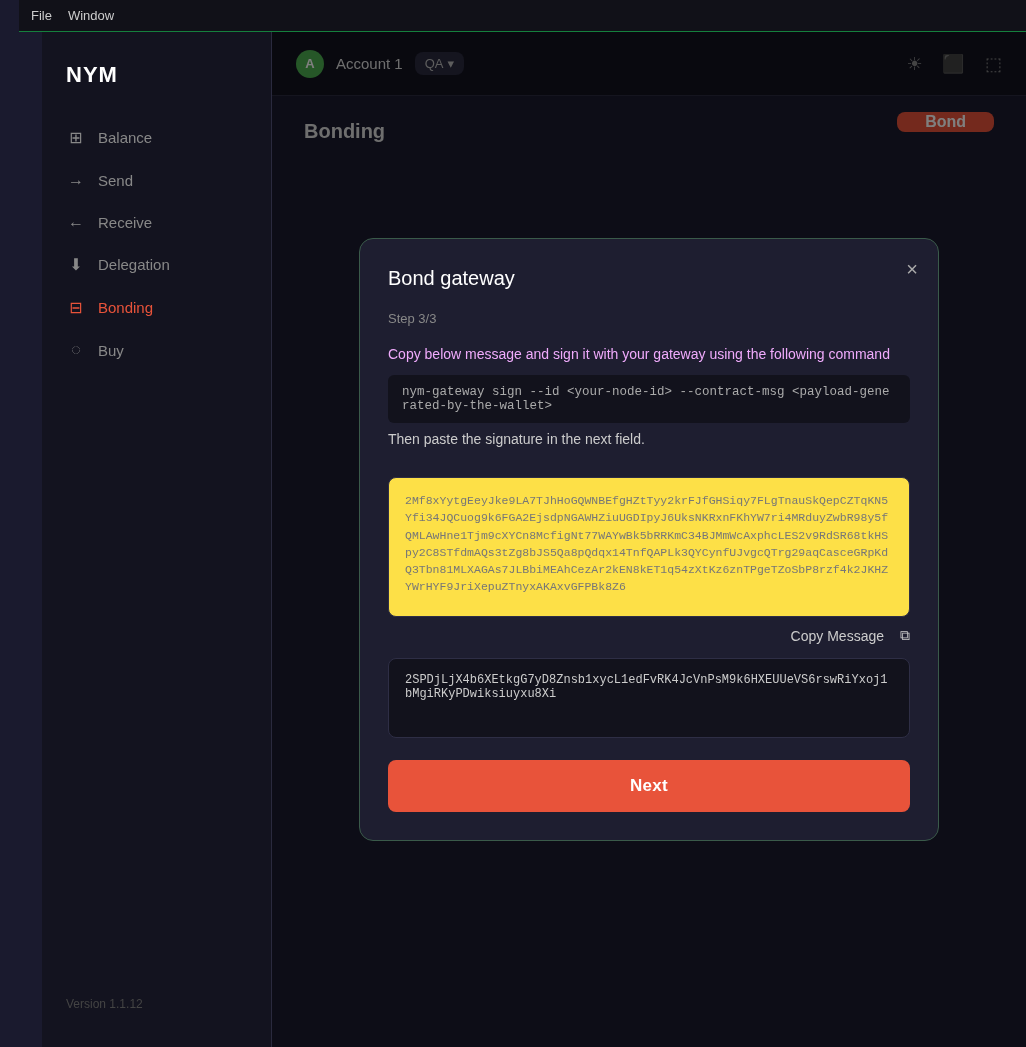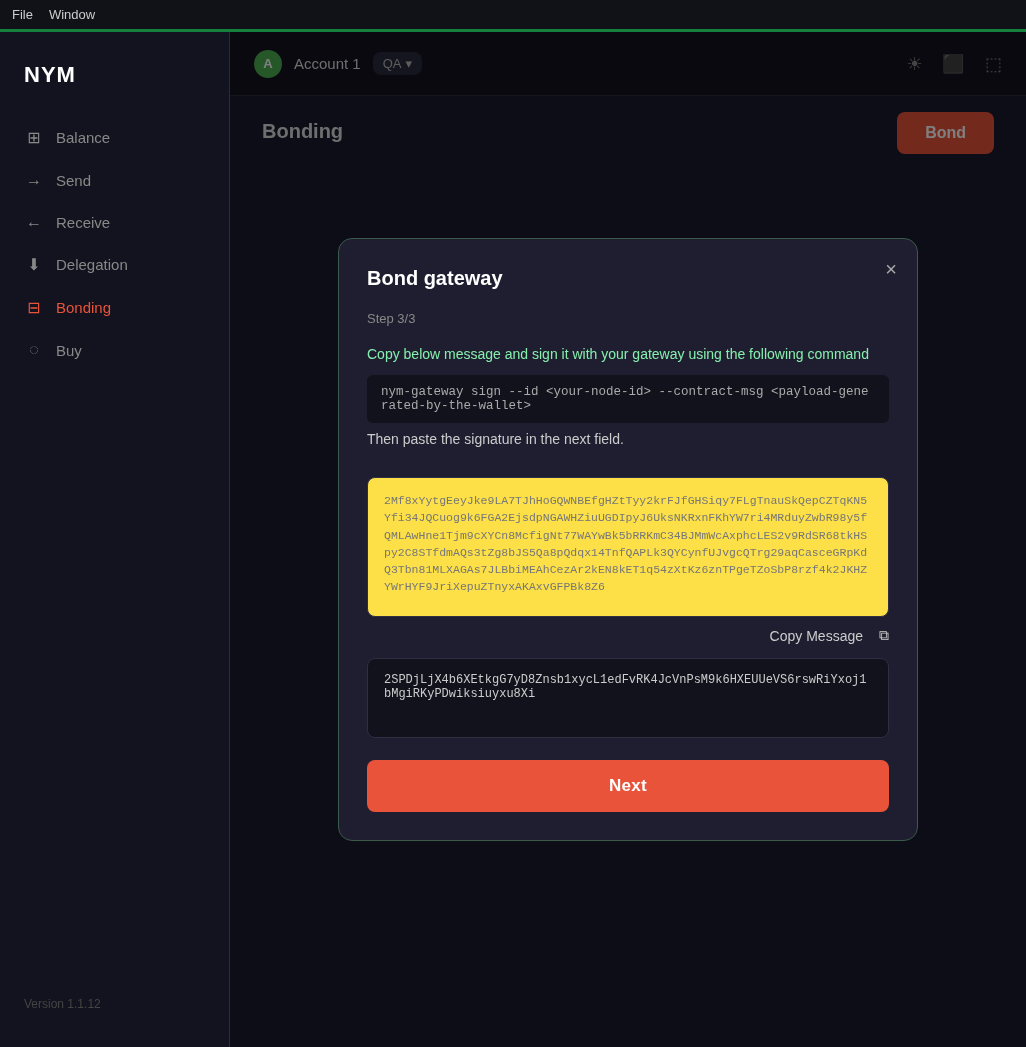--- a/index.html
+++ b/index.html
@@ -13,21 +13,22 @@
     }
 
     
     .titlebar {
       height: 32px;
       background: #111118;
       display: flex;
       align-items: center;
       padding: 0 12px;
       gap: 16px;
-      border-bottom: 3px solid #15803d;
+      border-bottom: 1px solid #15803d;
+      margin-left: 19px;
     }
     .titlebar-menu {
       display: flex;
       gap: 16px;
     }
     .titlebar-menu span {
       font-size: 13px;
       color: #ccc;
       cursor: pointer;
     }
@@ -39,20 +40,21 @@
     }
 
     
     .sidebar {
       width: 230px;
       background: #13131f;
       border-right: 1px solid #2a2a3e;
       display: flex;
       flex-direction: column;
       padding: 20px 0;
+      margin-left: 42px;
     }
     .logo {
       padding: 10px 24px 28px;
       font-size: 22px;
       font-weight: 700;
       color: #ffffff;
       letter-spacing: 1px;
     }
     .nav-item {
       display: flex;
@@ -143,21 +145,21 @@
     .bond-button-area {
       position: absolute;
       top: 80px;
       right: 32px;
     }
     .bond-btn {
       background: #e8533a;
       color: white;
       border: none;
       border-radius: 8px;
-      padding: 12px 28px;
+      padding: 1px 28px;
       font-size: 16px;
       font-weight: 600;
       cursor: pointer;
     }
 
     
     .modal-overlay {
       position: absolute;
       top: 0; left: 0; right: 0; bottom: 0;
       background: rgba(0,0,0,0.5);
@@ -171,21 +173,21 @@
     .modal {
       background: #1e1e30;
       border: 1.5px solid #3a5a4a;
       border-radius: 14px;
       width: 580px;
       padding: 28px;
       position: relative;
     }
     .modal-title {
       font-size: 20px;
-      font-weight: 700;
+      font-weight: 400;
       color: #ffffff;
       margin-bottom: 21px;
     }
     .modal-step {
       font-size: 13px;
       color: #888;
       margin-bottom: 18px;
     }
     .modal-close {
       position: absolute;
@@ -194,21 +196,21 @@
       background: none;
       border: none;
       color: #aaa;
       font-size: 20px;
       cursor: pointer;
       line-height: 1;
     }
 
     .modal-instruction {
       font-size: 14px;
-      color: #86efac;
+      color: #f0abfc;
       line-height: 1.5;
       margin-bottom: 10px;
     }
     .modal-command {
       background: #12121c;
       border-radius: 6px;
       padding: 10px 14px;
       font-family: 'Courier New', monospace;
       font-size: 12.5px;
       color: #aaa;

